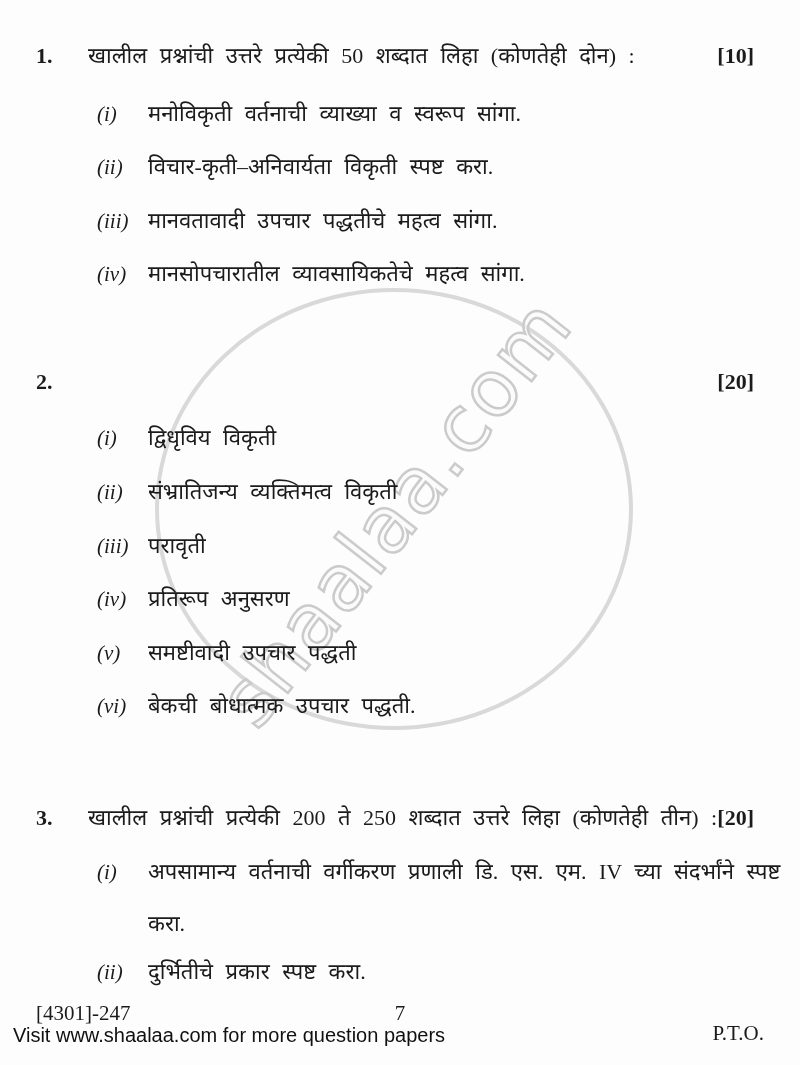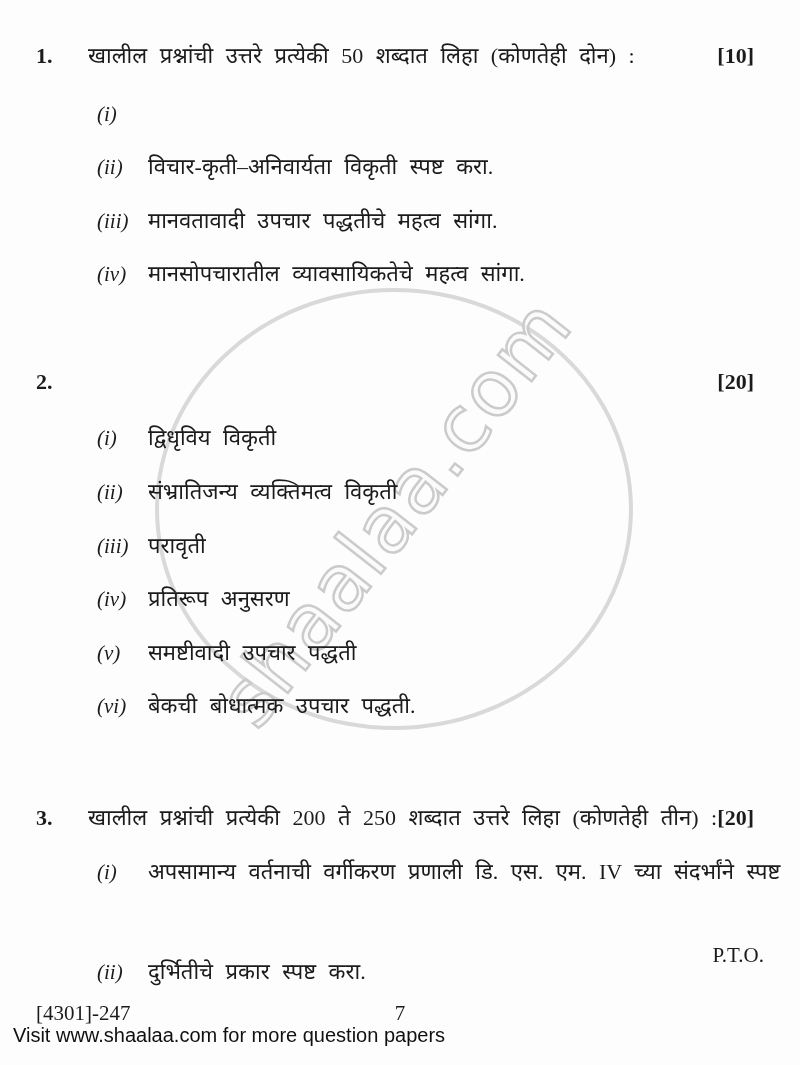--- a/index.html
+++ b/index.html
@@ -68,21 +68,21 @@
   }
   .itext {
     position: absolute;
     left: 148px;
     word-spacing: 7px;
   }
 
   
   .footer-left  { position: absolute; left: 36px;  top: 1001px; font-size: 21px; }
   .footer-center{ position: absolute; left: 0; width: 800px; text-align: center; top: 1001px; font-size: 21px; }
-  .footer-right { position: absolute; right: 36px; top: 943px; font-size: 21px; }
+  .footer-right { position: absolute; right: 36px; top: 1021px; font-size: 21px; }
   .caption {
     position: absolute;
     left: 13px; top: 1024px;
     font-family: "Liberation Sans", "DejaVu Sans", sans-serif;
     font-size: 20px;
     color: #101010;
   }
 </style>
 </head>
 <body>
@@ -94,20 +94,21 @@
     <div class="wm-text">shaalaa.com</div>
   </div>
 
   <div class="row" style="top:40px">
     <span class="qnum">1.</span>
     <span class="qtext"><span>खालील प्रश्नांची उत्तरे प्रत्येकी </span><b>50</b><span> शब्दात लिहा (कोणतेही </span><b>दोन</b><span>) :</span></span>
     <span class="marks">[10]</span>
   </div>
   <div class="row" style="top:98px">
     <span class="ilabel">(i)</span>
+    <span class="itext">मनोविकृती वर्तनाची व्याख्या व स्वरूप सांगा.</span>
   </div>
   <div class="row" style="top:151px">
     <span class="ilabel">(ii)</span>
     <span class="itext">विचार-कृती–अनिवार्यता विकृती स्पष्ट करा.</span>
   </div>
   <div class="row" style="top:205px">
     <span class="ilabel">(iii)</span>
     <span class="itext">मानवतावादी उपचार पद्धतीचे महत्व सांगा.</span>
   </div>
   <div class="row" style="top:258px">
@@ -146,20 +147,23 @@
 
   <div class="row" style="top:802px">
     <span class="qnum">3.</span>
     <span class="qtext"><span>खालील प्रश्नांची प्रत्येकी </span><b>200</b><span> ते </span><b>250</b><span> शब्दात उत्तरे लिहा (कोणतेही </span><b>तीन</b><span>) :</span></span>
     <span class="marks">[20]</span>
   </div>
   <div class="row" style="top:856px">
     <span class="ilabel">(i)</span>
     <span class="itext">अपसामान्य वर्तनाची वर्गीकरण प्रणाली डि. एस. एम. IV च्या संदर्भांने स्पष्ट</span>
   </div>
+  <div class="row" style="top:908px">
+    <span class="itext">करा.</span>
+  </div>
   <div class="row" style="top:956px">
     <span class="ilabel">(ii)</span>
     <span class="itext">दुर्भितीचे प्रकार स्पष्ट करा.</span>
   </div>
 
   <div class="footer-left">[4301]-247</div>
   <div class="footer-center">7</div>
   <div class="footer-right">P.T.O.</div>
 
   <div class="caption">Visit www.shaalaa.com for more question papers</div>

